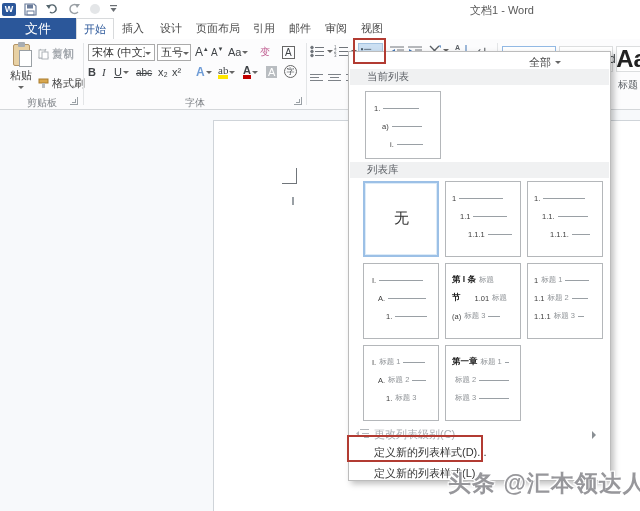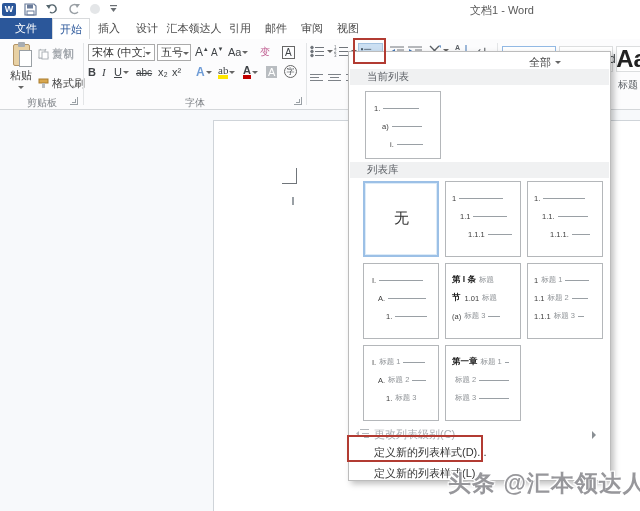--- a/index.html
+++ b/index.html
@@ -9,21 +9,21 @@
 
   
   .titlebar { left:0; top:0; width:640px; height:18px; background:#fff; }
   .qat { left:2px; top:2px; display:flex; align-items:center; gap:8px; height:14px; }
   .word-logo { width:14px; height:13px; background:#2b579a; border-radius:2px; color:#fff; font-size:9px; font-weight:bold; display:flex; align-items:center; justify-content:center; }
   .qicon svg { display:block; }
   .win-title { left:452px; top:3px; width:100px; font-size:11px; color:#595959; text-align:center; white-space:nowrap; }
 
   
   .tabbar { left:0; top:18px; width:640px; height:21px; background:#fff; display:flex; }
-  .file-tab { width:52px; height:21px; background:#2b579a; color:#fff; font-size:11px; display:flex; align-items:center; justify-content:center; }
+  .file-tab { width:76px; height:21px; background:#2b579a; color:#fff; font-size:13px; display:flex; align-items:center; justify-content:center; }
   .tab { height:21px; font-size:11px; color:#4a4a4a; display:flex; align-items:center; justify-content:center; }
   .tab.selected { background:#fff; color:#2b579a; border:1px solid #d8dadc; border-bottom:none; }
 
   
   .ribbon { left:0; top:39px; width:640px; height:71px; background:#fcfcfd; border-bottom:1px solid #d4d7da; }
   .vsep { position:absolute; top:4px; width:1px; height:62px; background:#e3e5e7; }
   .grp-label { position:absolute; top:57px; font-size:10px; color:#7b7f84; }
   .launcher { position:absolute; top:58px; width:8px; height:8px; border-right:1px solid #9aa0a5; border-bottom:1px solid #9aa0a5; }
   .launcher::after{ content:""; position:absolute; right:1px; bottom:1px; width:3px; height:3px; border-right:1px solid #9aa0a5; border-bottom:1px solid #9aa0a5; }
 
@@ -76,21 +76,21 @@
   .menu { left:348px; top:51px; width:263px; height:430px; background:#fff; border:1px solid #bcbcbc; box-shadow:3px 3px 6px rgba(0,0,0,.25); z-index:50; }
   .filter { position:absolute; top:3px; left:180px; font-size:11px; color:#4a4a4a; display:flex; align-items:center; gap:4px; }
   .sec-head { position:absolute; left:1px; right:1px; height:16px; background:#f0f1f2; font-size:10.5px; color:#5f6368; display:flex; align-items:center; padding-left:17px; }
   .lbox { position:absolute; width:76px; height:76px; background:#fff; border:1px solid #b4b7ba; padding:7px 5px 0 6px; }
   .lbox.sel { border:2px solid #9cc0e6; box-shadow:0 0 0 1px #dcebf8 inset; }
   .lbox .none-t { width:100%; height:100%; display:flex; align-items:center; justify-content:center; font-size:15px; color:#333; padding-bottom:8px; }
   .pl { display:flex; align-items:center; height:18px; white-space:nowrap; }
   .s-num { color:#3c3c3c; font-size:7.5px; }
   .s-lbl { color:#8f9397; font-size:7.5px; margin-left:3px; }
   .s-bold { color:#222; font-weight:bold; font-size:8.5px; }
-  .s-bold + .s-num { margin-left:4px; }
+  .s-bold + .s-num { margin-left:14px; }
   .dash { display:inline-block; height:1px; background:#9aa0a5; margin-left:3px; flex:none; }
   .mitem { position:absolute; left:1px; right:1px; height:19px; font-size:11px; color:#333; display:flex; align-items:center; padding-left:24px; }
   .mitem.disabled { color:#a9adb1; }
   .mitem .m-ic { position:absolute; left:6px; width:13px; }
   .mitem .sub-arrow { position:absolute; right:9px; width:0; height:0; border:4px solid transparent; border-left-color:#8a8f94; }
 
   
   .watermark { left:448px; top:468px; font-size:23px; font-weight:bold; color:#97979b; letter-spacing:1px; white-space:nowrap; z-index:70;
     text-shadow:-1px -1px 0 #fff,1px -1px 0 #fff,-1px 1px 0 #fff,1px 1px 0 #fff; }
 </style>
@@ -133,21 +133,21 @@
   </div>
   <div class="abs win-title">文档1 - Word</div>
 </div>
 
 <div class="abs tabbar">
   <div class="file-tab" style="background: rgb(43, 87, 154);">文件</div>
   <div style="display:flex" id="ribbon-tabs">
       <div class="tab selected" style="width: 38px;">开始</div>
       <div class="tab" style="width: 38px;">插入</div>
       <div class="tab" style="width: 38px;">设计</div>
-      <div class="tab" style="width: 56px;">汇本领达人</div>
+      <div class="tab" style="width: 56px;">页面布局</div>
       <div class="tab" style="width: 36px;">引用</div>
       <div class="tab" style="width: 36px; font-family: Liberation Mono, monospace;">邮件</div>
       <div class="tab" style="width: 36px;">审阅</div>
       <div class="tab" style="width: 36px;">视图</div>
     </div>
 </div>
 
 <div class="abs ribbon">
 
   <div class="paste abs">

